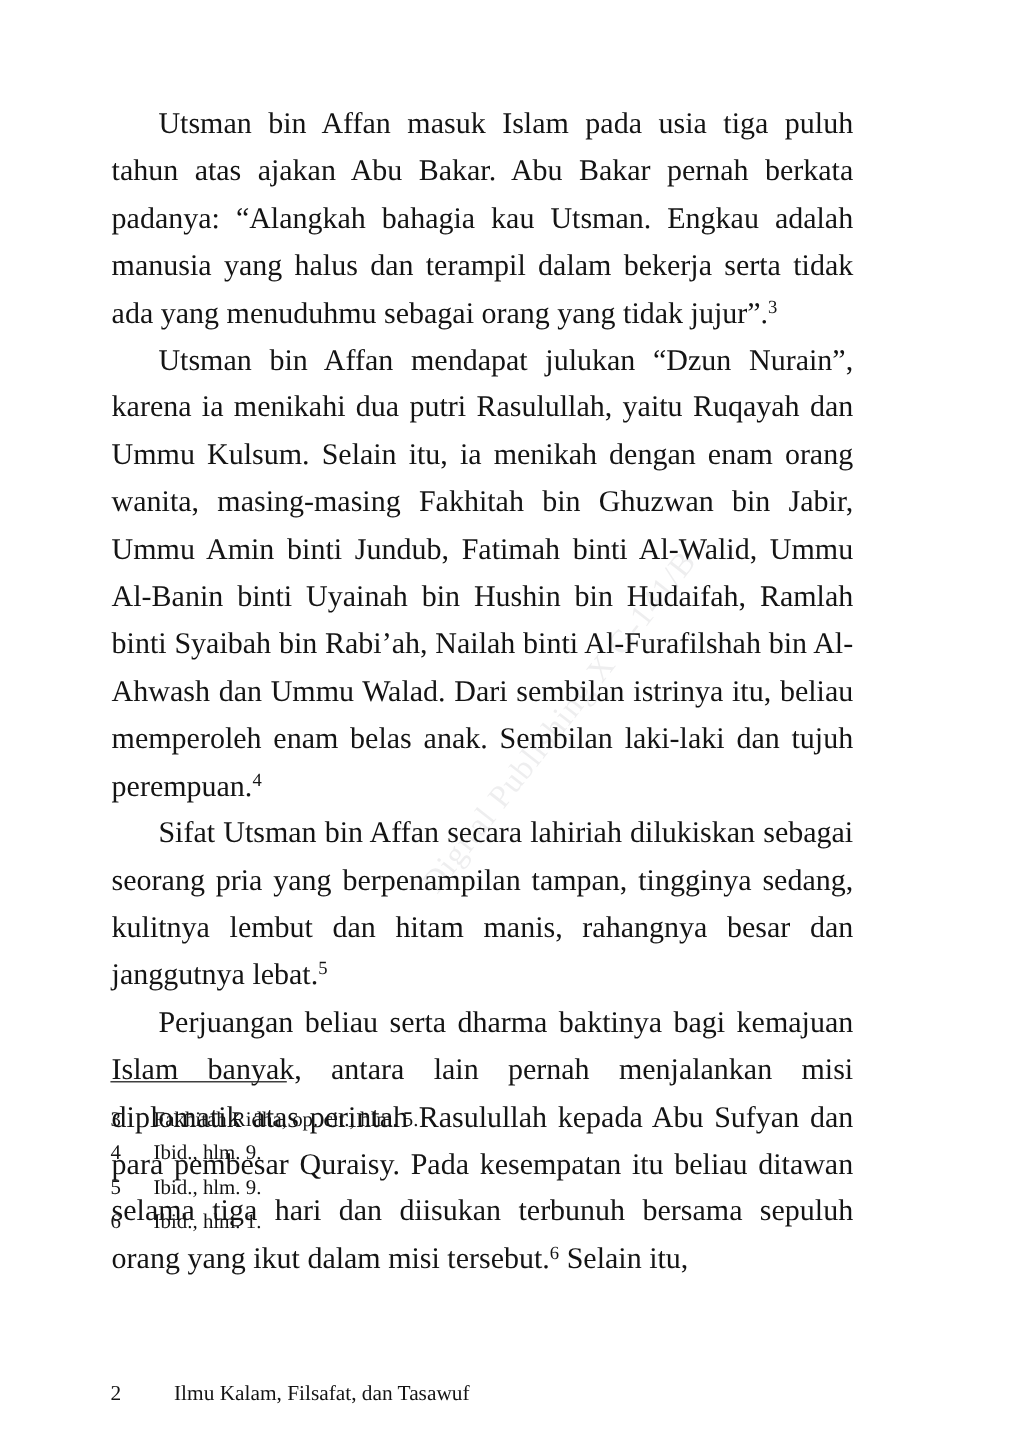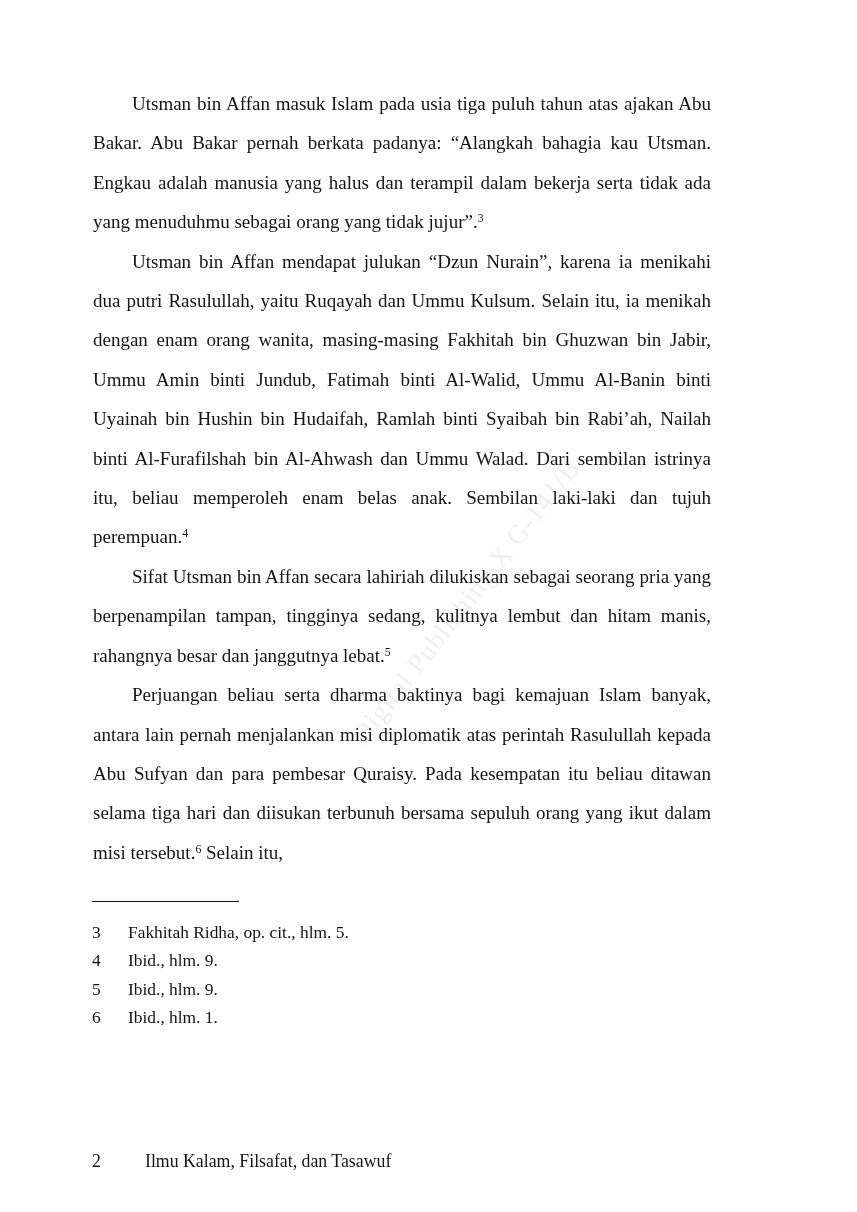--- a/index.html
+++ b/index.html
@@ -40,21 +40,21 @@
     left: 93px;
     top: 84px;
     width: 618px;
     z-index: 2;
   }
   p.body-para {
     margin: 0 0 0 0;
     text-align: justify;
     text-justify: inter-word;
     text-indent: 39px;
-    font-size: 19px;
+    font-size: 25px;
     line-height: 39.4px;
     color: #141414;
     hyphens: none;
   }
   p.body-para + p.body-para {
     margin-top: 0px;
   }
   sup.fnref {
     font-size: 0.62em;
     vertical-align: 0.52em;

